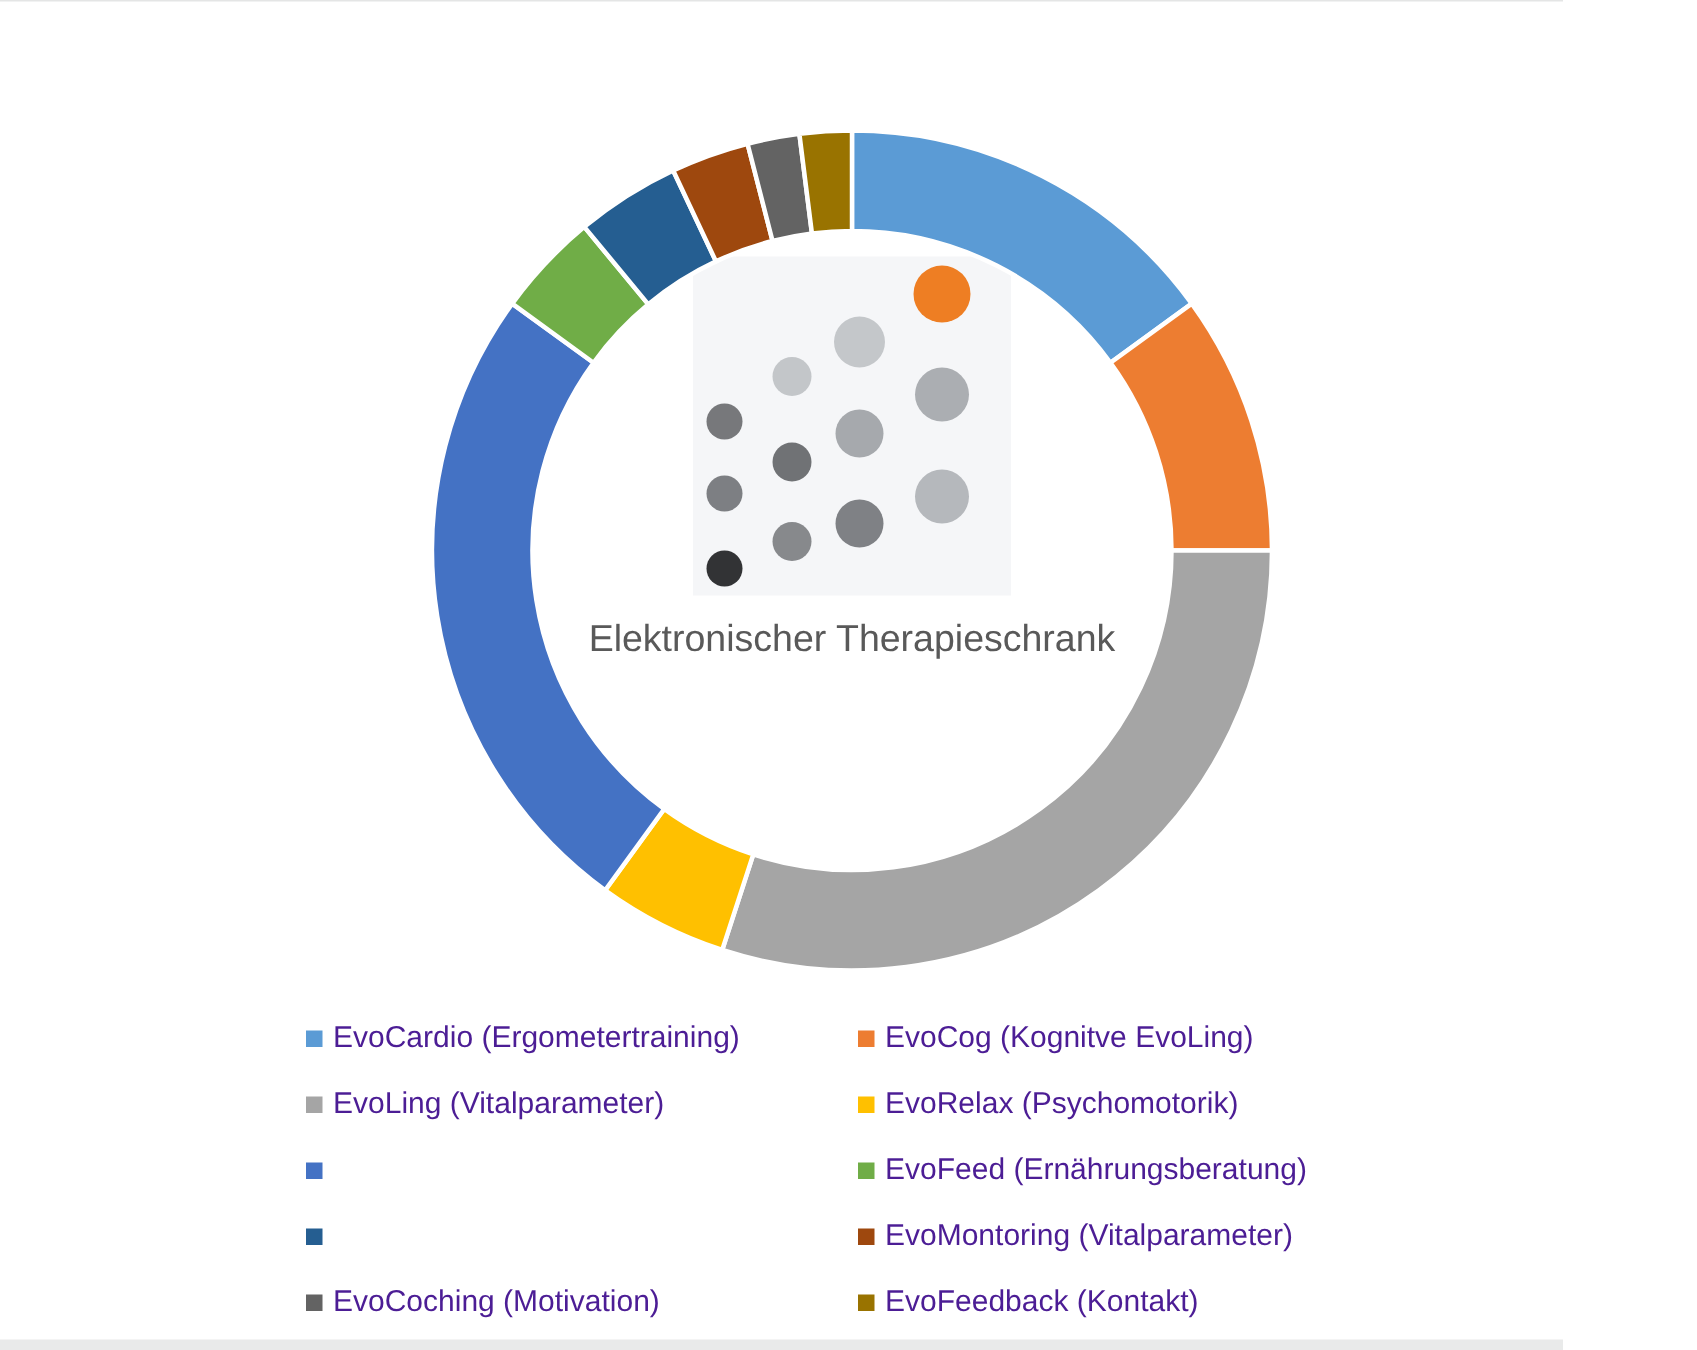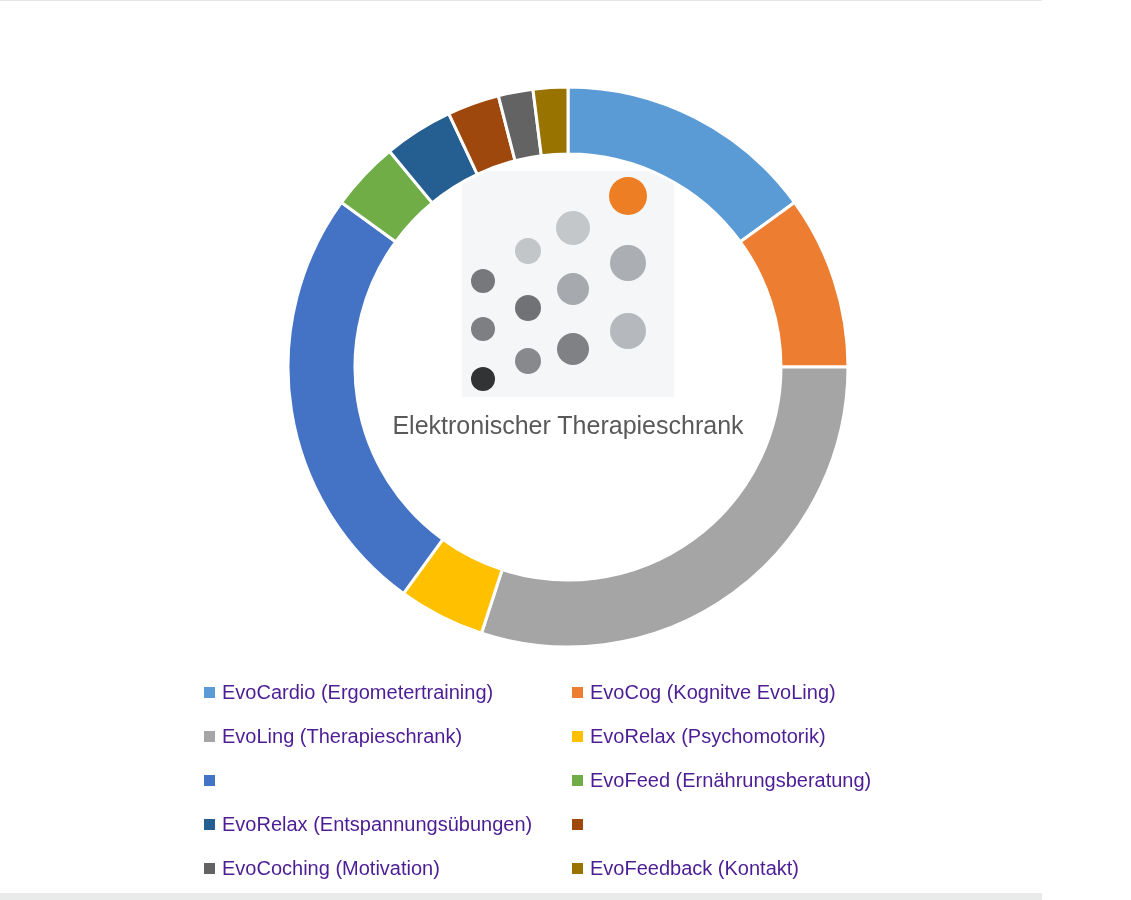--- a/index.html
+++ b/index.html
@@ -124,39 +124,39 @@
       <div class="legend-item">
         <span class="legend-swatch" style="background: rgb(91, 155, 213);"></span>
         <span class="legend-label">EvoCardio (Ergometertraining)</span>
       </div>
       <div class="legend-item">
         <span class="legend-swatch" style="background: rgb(237, 125, 49);"></span>
         <span class="legend-label">EvoCog (Kognitve EvoLing)</span>
       </div>
       <div class="legend-item">
         <span class="legend-swatch" style="background: rgb(165, 165, 165);"></span>
-        <span class="legend-label">EvoLing (Therapieschrank)</span>
+        <span class="legend-label">EvoLing (Vitalparameter)</span>
       </div>
       <div class="legend-item">
         <span class="legend-swatch" style="background: rgb(255, 192, 0);"></span>
         <span class="legend-label">EvoRelax (Psychomotorik)</span>
       </div>
       <div class="legend-item">
         <span class="legend-swatch" style="background: rgb(68, 114, 196);"></span>
       </div>
       <div class="legend-item">
         <span class="legend-swatch" style="background: rgb(112, 173, 71);"></span>
         <span class="legend-label">EvoFeed (Ernährungsberatung)</span>
       </div>
       <div class="legend-item">
         <span class="legend-swatch" style="background: rgb(37, 94, 145);"></span>
-        <span class="legend-label">EvoRelax (Entspannungsübungen)</span>
       </div>
       <div class="legend-item">
         <span class="legend-swatch" style="background: rgb(158, 72, 14);"></span>
+        <span class="legend-label">EvoMontoring (Vitalparameter)</span>
       </div>
       <div class="legend-item">
         <span class="legend-swatch" style="background: rgb(99, 99, 99);"></span>
         <span class="legend-label">EvoCoching (Motivation)</span>
       </div>
       <div class="legend-item">
         <span class="legend-swatch" style="background: rgb(153, 115, 0);"></span>
         <span class="legend-label">EvoFeedback (Kontakt)</span>
       </div>
     </div>

